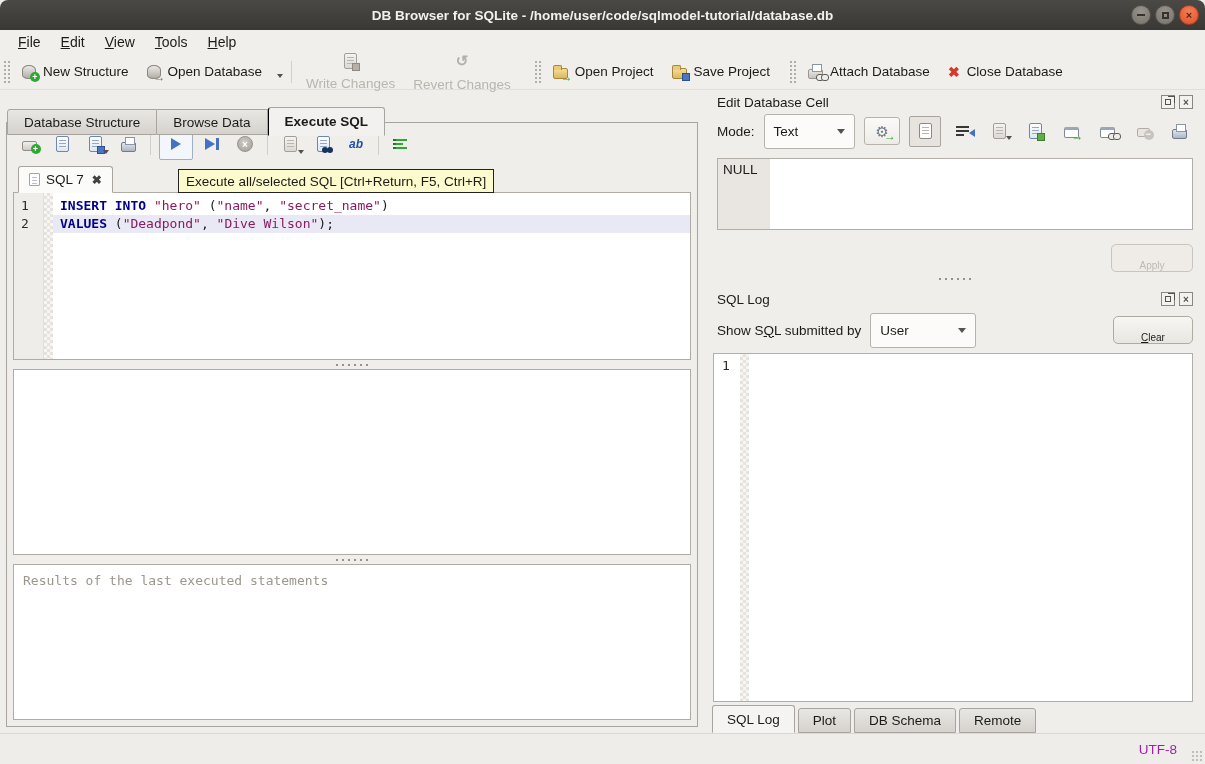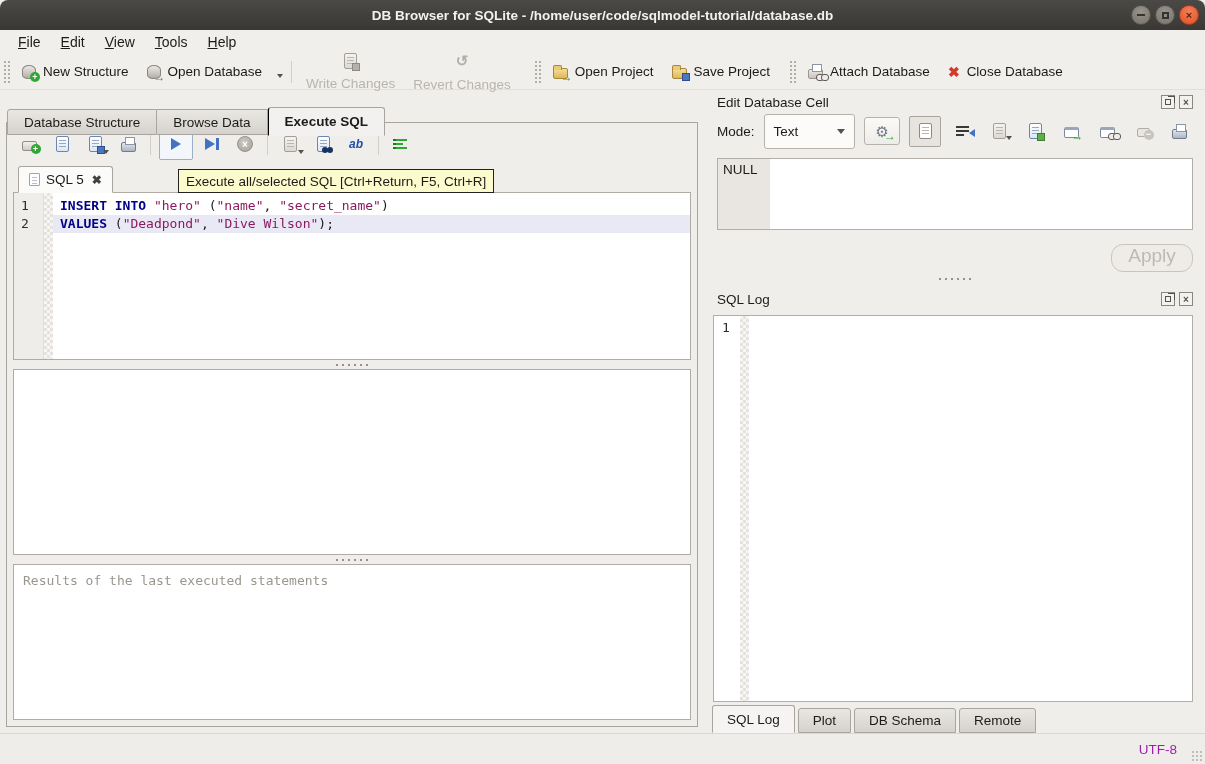--- a/index.html
+++ b/index.html
@@ -141,22 +141,22 @@
     background:linear-gradient(#fbfaf8,#eeece8); display:flex; align-items:center; justify-content:center; position:relative; }
   .gear { color:#6f7b88; font-size:15px; line-height:15px; }
   .cell-icons { margin-left:auto; display:flex; align-items:center; gap:8px; }
   .cibtn { width:28px; height:27px; display:flex; align-items:center; justify-content:center; position:relative; }
   .cibtn.pressed { border:1px solid #a9a49d; background:#e7e4df; border-radius:2px; width:32px; height:31px; }
   .nullic { width:13px; height:9px; background:#e8e5e1; border:1px solid #b1ada6; border-radius:2px; margin-top:3px; }
   .cell-editor { margin:10px 8px 0 8px; height:72px; border:1px solid #b3aea7; background:#fff; display:flex; }
   .cell-gutter { width:52px; background:#E9E6E2; font-size:13.5px; padding:3px 0 0 5px; }
   .cell-info { display:flex; padding:12px 8px 0 8px; font-size:13.5px; }
   .cell-info .lines { line-height:23px; }
-  .btn { height:28px; border:1px solid #b0aba3; border-radius:12px; background:linear-gradient(#f7f6f4,#e9e6e1);
-    display:flex; align-items:flex-start; justify-content:center; font-size:19px; }
+  .btn { height:28px; border:1px solid #b0aba3; border-radius:5px; background:linear-gradient(#f7f6f4,#e9e6e1);
+    display:flex; align-items:flex-end; justify-content:center; font-size:10px; }
   .btn.disabled { background:#EFECE8; border-color:#c9c5be; color:#bdb9b2; }
   .apply-btn { width:82px; margin-left:auto; margin-top:2px; align-self:flex-start; }
   .dock-split { height:15px; position:relative; }
   .dock-split::after { content:""; position:absolute; left:50%; top:5px; width:36px; height:4px; margin-left:-18px;
     background-image:radial-gradient(circle,#96918a 1px,transparent 1.3px); background-size:6px 4px; }
   .filter-row { display:flex; align-items:center; height:38px; padding:0 8px; gap:9px; font-size:13.5px; }
   .user-combo { width:106px; }
   .clear-btn { width:80px; margin-left:auto; }
   .log-area { flex:1; margin:4px 8px 0 4px; border:1px solid #b3aea7; background:#fff; display:flex;
     font-family:"DejaVu Sans Mono", monospace; font-size:13px; }
@@ -315,21 +315,21 @@
         <span class="fmt" style="width:16px">
           <span class="bar" style="display:block;width:14px"></span>
           <span class="bar" style="display:block;width:10px"></span>
           <span class="bar" style="display:block;width:14px"></span>
         </span>
       </div>
     </div>
     <div class="sql-tabbar">
       <div class="sqltab">
         <span class="i minidoc"></span>
-        <span>SQL 5</span>
+        <span>SQL 7</span>
         <span class="closex">✖</span>
       </div>
     </div>
     <div class="editor">
       <div class="gutter">
         <div>1</div>
         <div>2</div>
       </div>
       <div class="checker"></div>
       <div class="code">
@@ -436,20 +436,30 @@
     <span class="dock-btns">
       <span class="dbtn">
           <span class="fsq"></span>
         </span>
       <span class="dbtn">
           <span>×</span>
         </span>
     </span>
   </div>
 
+  <div class="filter-row">
+    <span><span>Show S</span><span class="u">Q</span><span>L submitted by</span></span>
+    <div class="combo user-combo">
+      <span>User</span>
+      <span class="arrow"></span>
+    </div>
+    <div class="btn clear-btn">
+      <span><span class="u">C</span><span>lear</span></span>
+    </div>
+  </div>
 
   <div class="log-area">
     <div class="log-gutter">
       <span>1</span>
     </div>
     <div class="checker"></div>
   </div>
 
   <div class="bottom-tabs">
     <div class="btab active">

